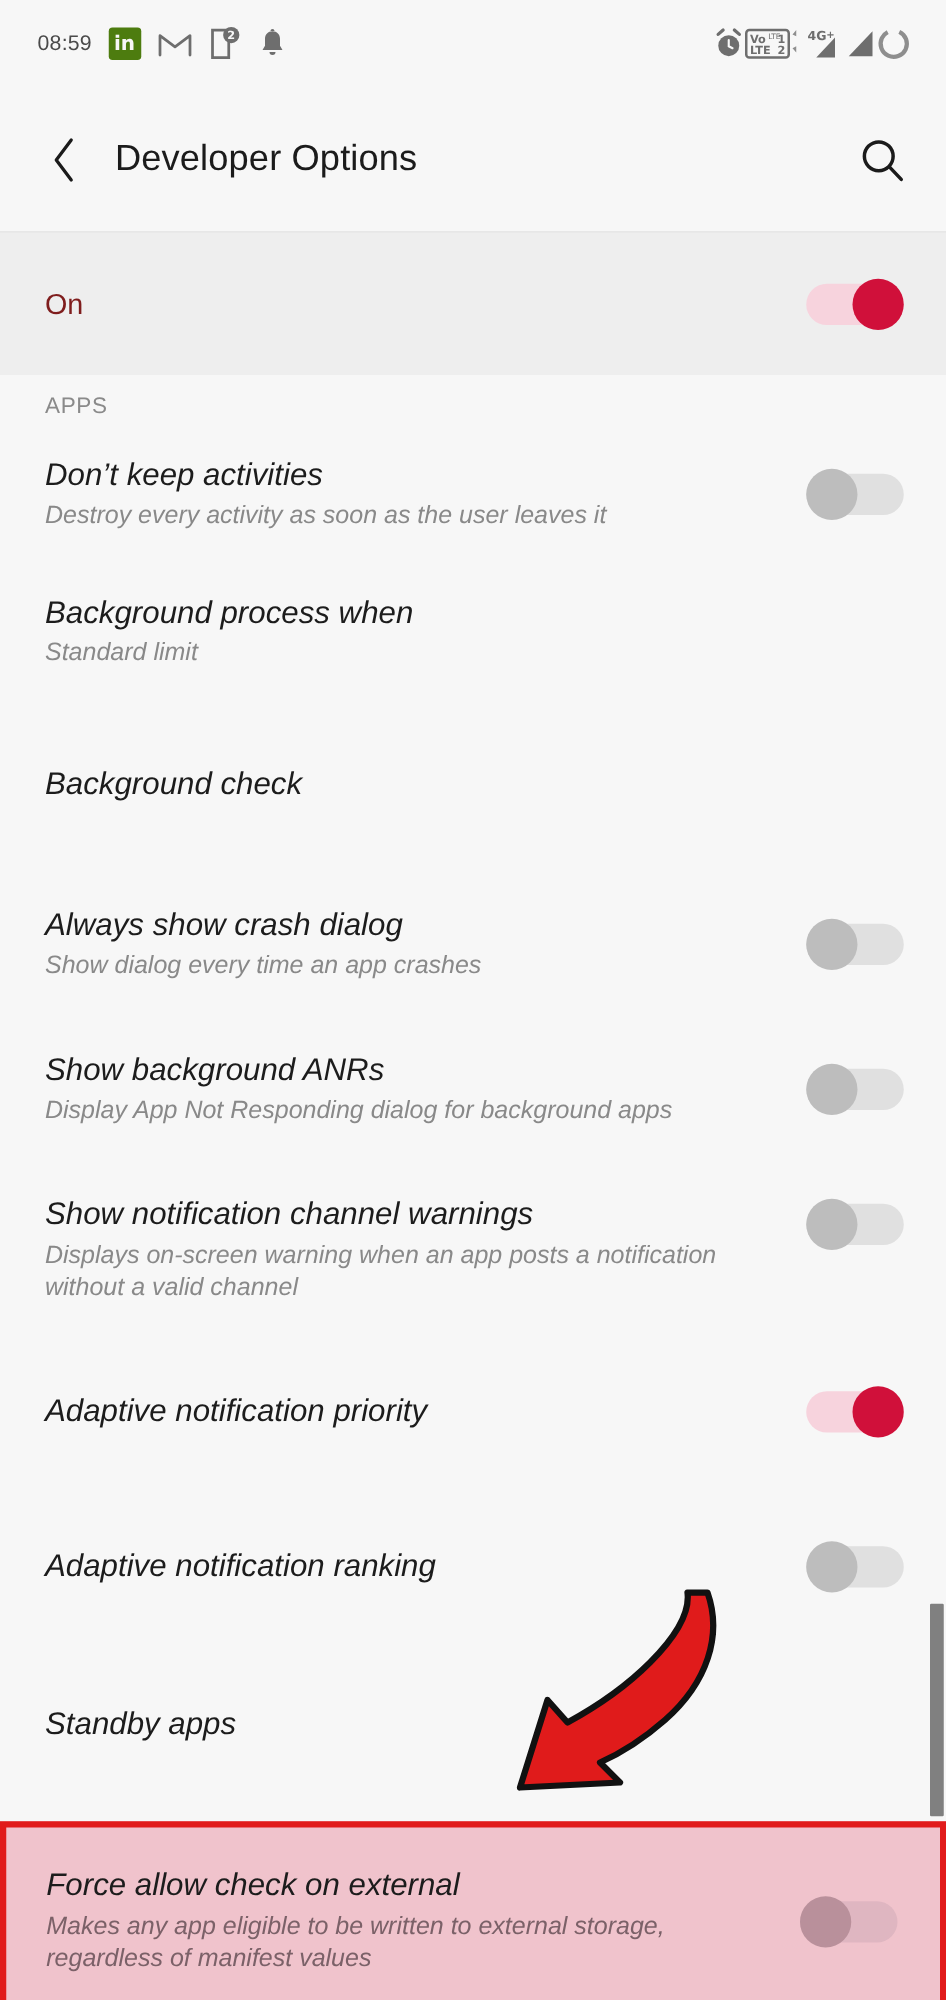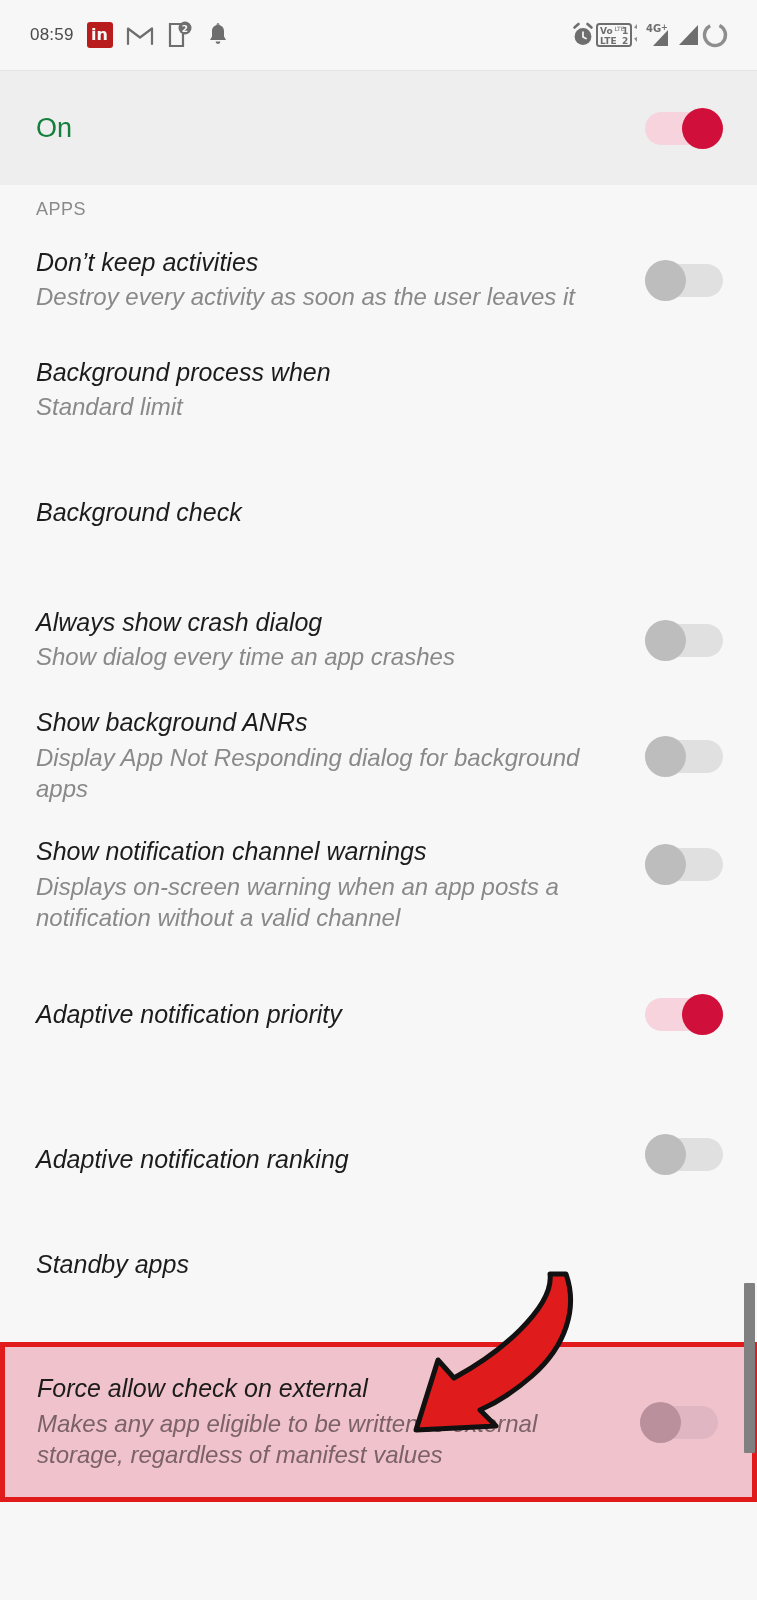--- a/index.html
+++ b/index.html
@@ -44,21 +44,21 @@
     color: #4a4a4a;
     letter-spacing: 0.2px;
     font-family: "Liberation Sans", sans-serif;
   }
 
   .ico { display: inline-flex; align-items: center; justify-content: center; }
 
   
   .ico-linkedin {
     width: 26px; height: 26px;
-    background: #b91c1c;
+    background: #4d7c0f;
     border-radius: 3px;
     color: #f7f7f7;
     font-size: 16px;
     font-weight: bold;
     line-height: 26px;
     text-align: center;
     font-family: "DejaVu Sans", sans-serif;
   }
 
   
@@ -90,22 +90,22 @@
   
   .master-row {
     height: 115px;
     background: #eeeeee;
     border-top: 1px solid #e4e4e4;
     display: flex;
     align-items: center;
     padding: 0 34px 0 36px;
   }
   .master-label {
-    font-size: 27px;
-    color: #15803d;
+    font-size: 23px;
+    color: #7f1d1d;
   }
 
   
   .list { background: #f7f7f7; }
 
   .section-header {
     padding: 14px 56px 6px 36px;
     font-size: 18px;
     color: #8a8a8a;
     letter-spacing: 0.5px;
@@ -118,35 +118,35 @@
     min-height: 72px;
     position: relative;
   }
   .row-text { flex: 1; padding-right: 20px; font-style: italic; }
   .row-title {
     font-size: 25px;
     color: #1c1c1c;
     line-height: 1.22;
   }
   .row-sub {
-    font-size: 24px;
+    font-size: 20px;
     color: #898989;
     line-height: 1.32;
     margin-top: 4px;
   }
 
   
   .r-dka   { height: 92px; margin-top: 8px; }
   .r-bpl   { height: 92px; margin-top: 18px; }
   .r-bgc   { height: 62px; margin-top: 40px; }
   .r-acd   { height: 92px; margin-top: 46px; }
   .r-anr   { height: 92px; margin-top: 24px; }
   .r-ncw   { height: 118px; margin-top: 24px; }
   .r-anp   { height: 62px; margin-top: 34px; }
-  .r-anrk  { height: 62px; margin-top: 52px; align-items: flex-end; }
+  .r-anrk  { height: 62px; margin-top: 52px; }
   .r-sa    { height: 62px; margin-top: 54px; }
 
   
   .toggle {
     position: relative;
     width: 78px;
     height: 40px;
     flex: 0 0 auto;
     cursor: pointer;
   }
@@ -278,20 +278,34 @@
       </span>
 
       <span class="ico">
         <svg width="28" height="28" viewBox="0 0 28 28">
           <circle cx="14" cy="14" r="10.5" fill="none" stroke="#8e8e8e" stroke-width="3.4" stroke-dasharray="56 10" transform="rotate(-65 14 14)"></circle>
         </svg>
       </span>
     </div>
   </div>
 
+  <div class="app-bar">
+    <div class="back-btn">
+      <svg width="26" height="40" viewBox="0 0 26 40">
+        <path d="M18 4 L6 20 L18 36" fill="none" stroke="#1b1b1b" stroke-width="2.6" stroke-linecap="round" stroke-linejoin="round"></path>
+      </svg>
+    </div>
+    <div class="app-title">Developer Options</div>
+    <div class="search-btn">
+      <svg width="40" height="40" viewBox="0 0 40 40">
+        <circle cx="17" cy="17" r="11.5" fill="none" stroke="#1b1b1b" stroke-width="2.8"></circle>
+        <path d="M25.5 25.5 L35 35.5" stroke="#1b1b1b" stroke-width="2.8" stroke-linecap="round"></path>
+      </svg>
+    </div>
+  </div>
 
   <div class="master-row">
     <div class="master-label">On</div>
     <div class="toggle on" style="margin-left:auto">
       <div class="track"></div>
       <div class="thumb"></div>
     </div>
   </div>
 
   <div class="list">

